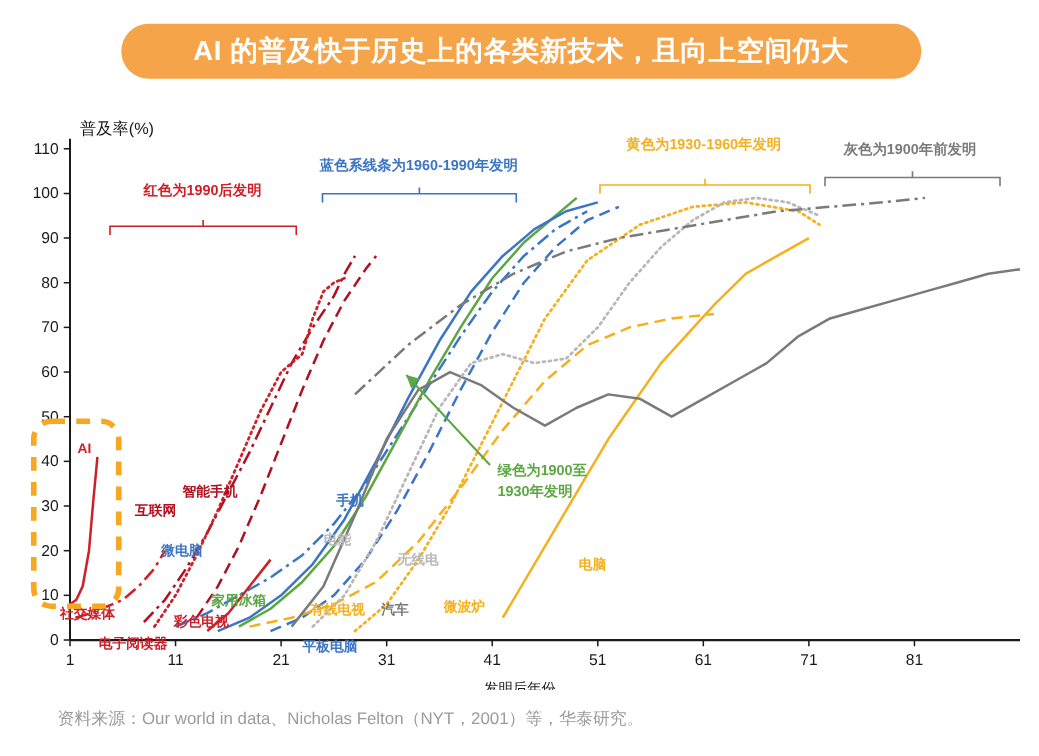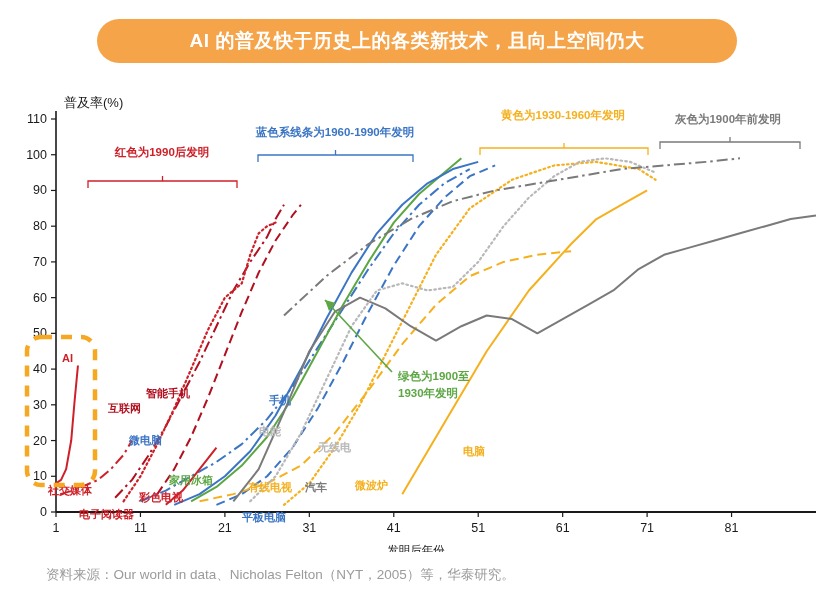--- a/index.html
+++ b/index.html
@@ -10,21 +10,21 @@
   }
   #root{position:relative;width:831px;height:605px;}
 
   
   .title-pill{
     position:absolute;left:97px;top:19px;width:640px;height:44px;
     background:#F5A44A;border-radius:22px;
     display:flex;align-items:center;justify-content:center;
   }
   .title-pill span{
-    color:#ffffff;font-size:19px;font-weight:bold;letter-spacing:.5px;
+    color:#ffffff;font-size:22px;font-weight:bold;letter-spacing:.5px;
     white-space:nowrap;
   }
 
   
   .chart-area{position:absolute;left:0;top:92px;width:831px;height:460px;}
   svg.plot{position:absolute;left:0;top:0;}
 
   
   .footer{
     position:absolute;left:46px;top:566px;
@@ -139,15 +139,15 @@
         <text x="318" y="359" class="series-label" fill="#B8B8B8">无线电</text>
         <text x="248" y="399" class="series-label" fill="#F5B01E">有线电视</text>
         <text x="305" y="399" class="series-label" fill="#7A7A7A">汽车</text>
         <text x="355" y="397" class="series-label" fill="#F5B01E">微波炉</text>
         <text x="242" y="429" class="series-label" fill="#3B75C4">平板电脑</text>
         <text x="463" y="363" class="series-label" fill="#F5B01E">电脑</text>
         <rect x="27" y="245" width="68" height="148" rx="14" ry="14" fill="none" stroke="#F7A823" stroke-width="4.5" stroke-dasharray="11,9" stroke-linecap="butt"></rect>
       </svg>
   </div>
 
-  <div class="footer">资料来源：Our world in data、Nicholas Felton（NYT，2005）等，华泰研究。</div>
+  <div class="footer">资料来源：Our world in data、Nicholas Felton（NYT，2001）等，华泰研究。</div>
 
 </div>
 
 </body></html>

